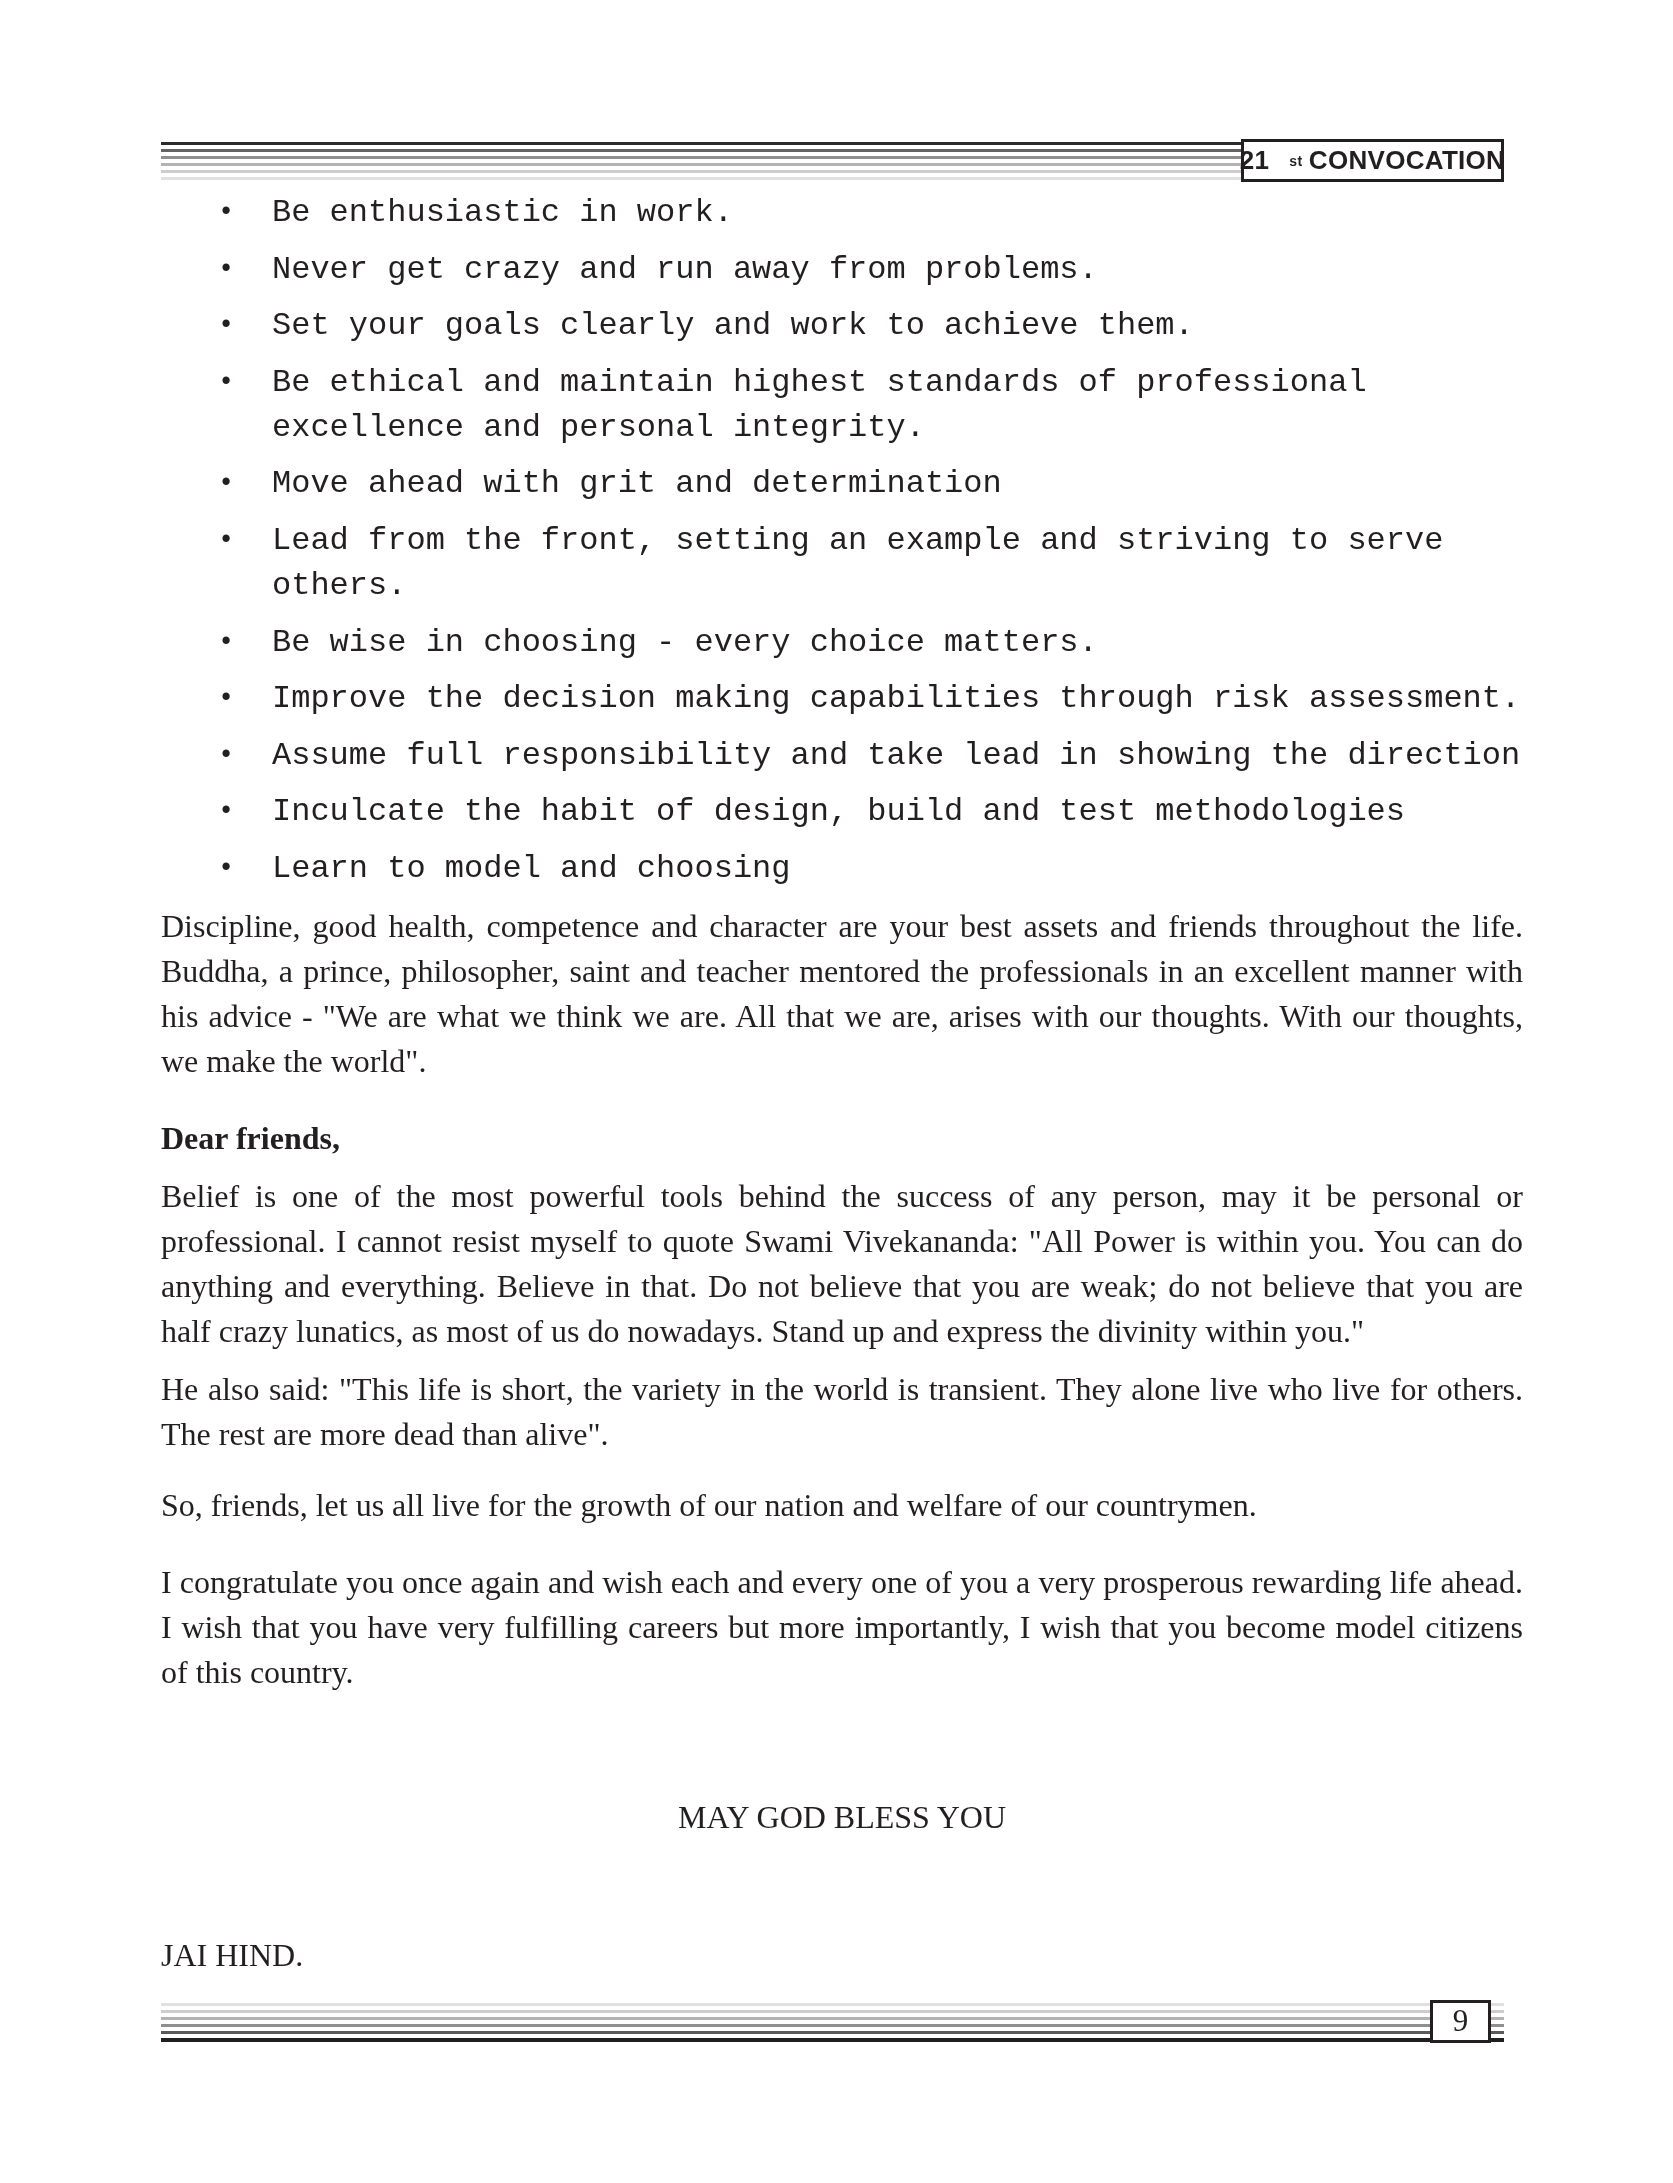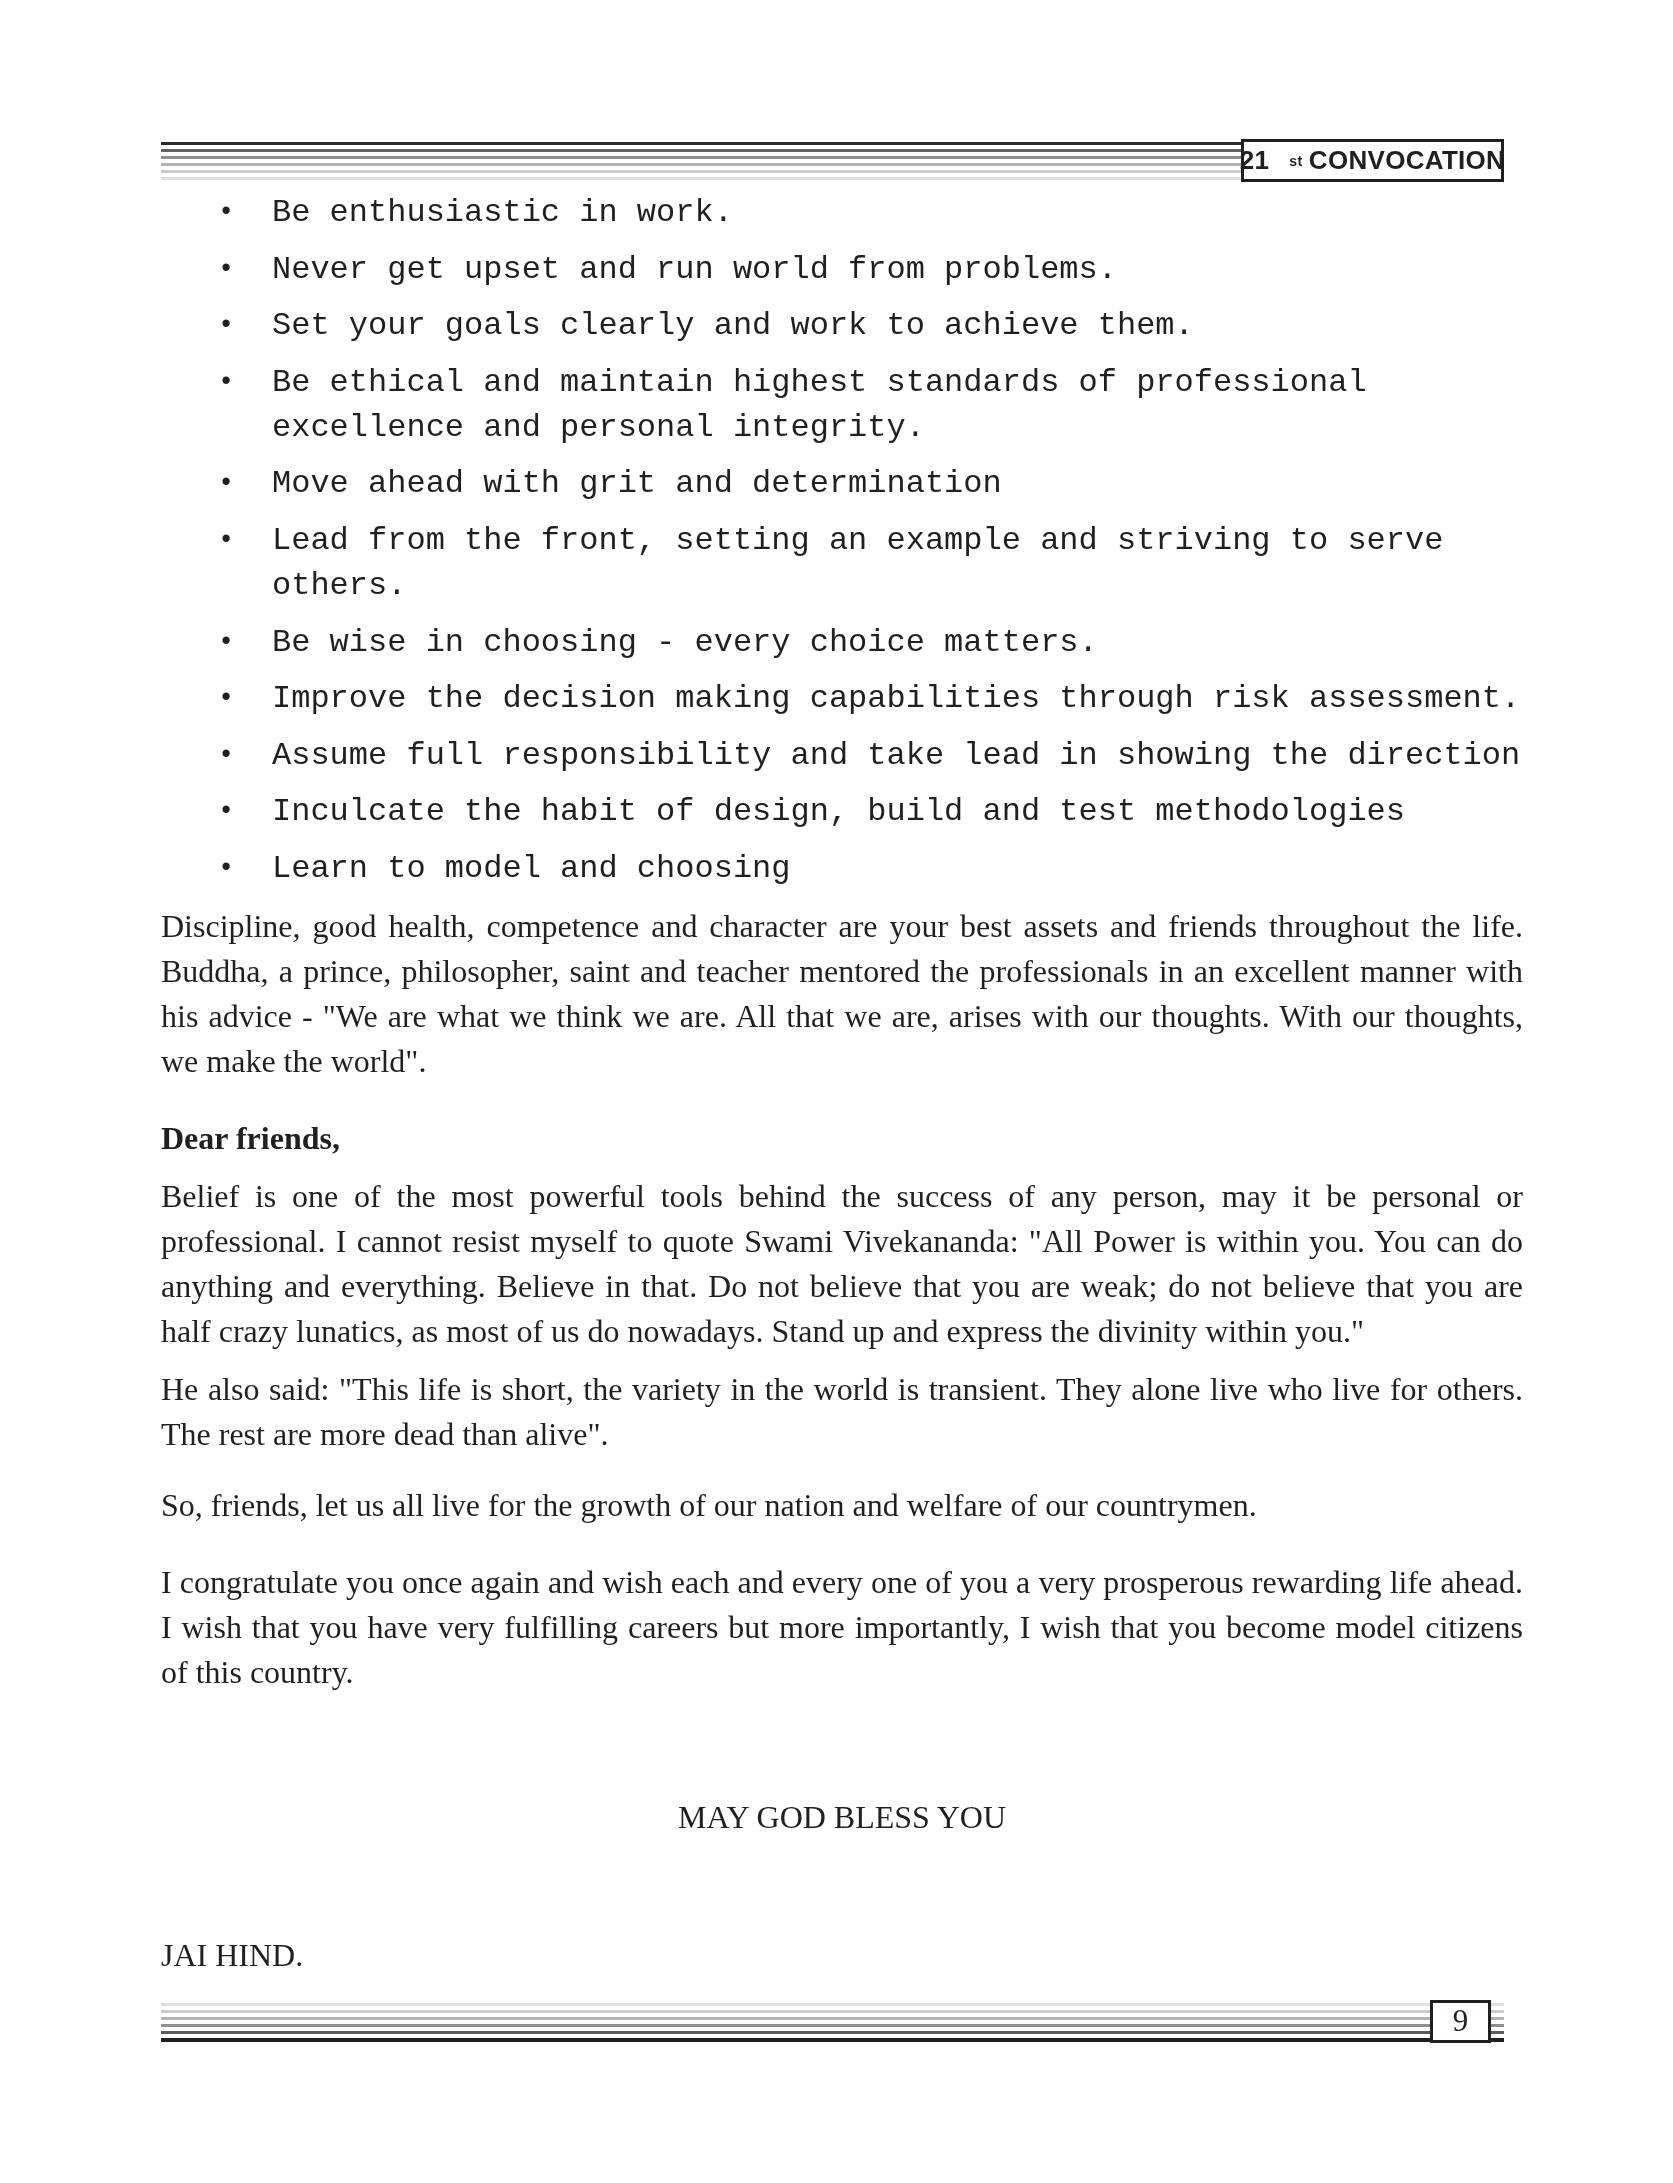--- a/index.html
+++ b/index.html
@@ -105,21 +105,21 @@
     <div class="badge">
       <span>21</span>
         <sup>st</sup>
       <span class="badge-word">CONVOCATION</span>
     </div>
   </div>
 
   <main class="content">
     <ul class="advice-list">
       <li>Be enthusiastic in work.</li>
-      <li>Never get upset and run world from problems.</li>
+      <li>Never get crazy and run away from problems.</li>
       <li>Set your goals clearly and work to achieve them.</li>
       <li>Be ethical and maintain highest standards of professional excellence and personal integrity.</li>
       <li>Move ahead with grit and determination</li>
       <li>Lead from the front, setting an example and striving to serve others.</li>
       <li>Be wise in choosing - every choice matters.</li>
       <li>Improve the decision making capabilities through risk assessment.</li>
       <li>Assume full responsibility and take lead in showing the direction</li>
       <li>Inculcate the habit of design, build and test methodologies</li>
       <li>Learn to model and choosing</li>
     </ul>

